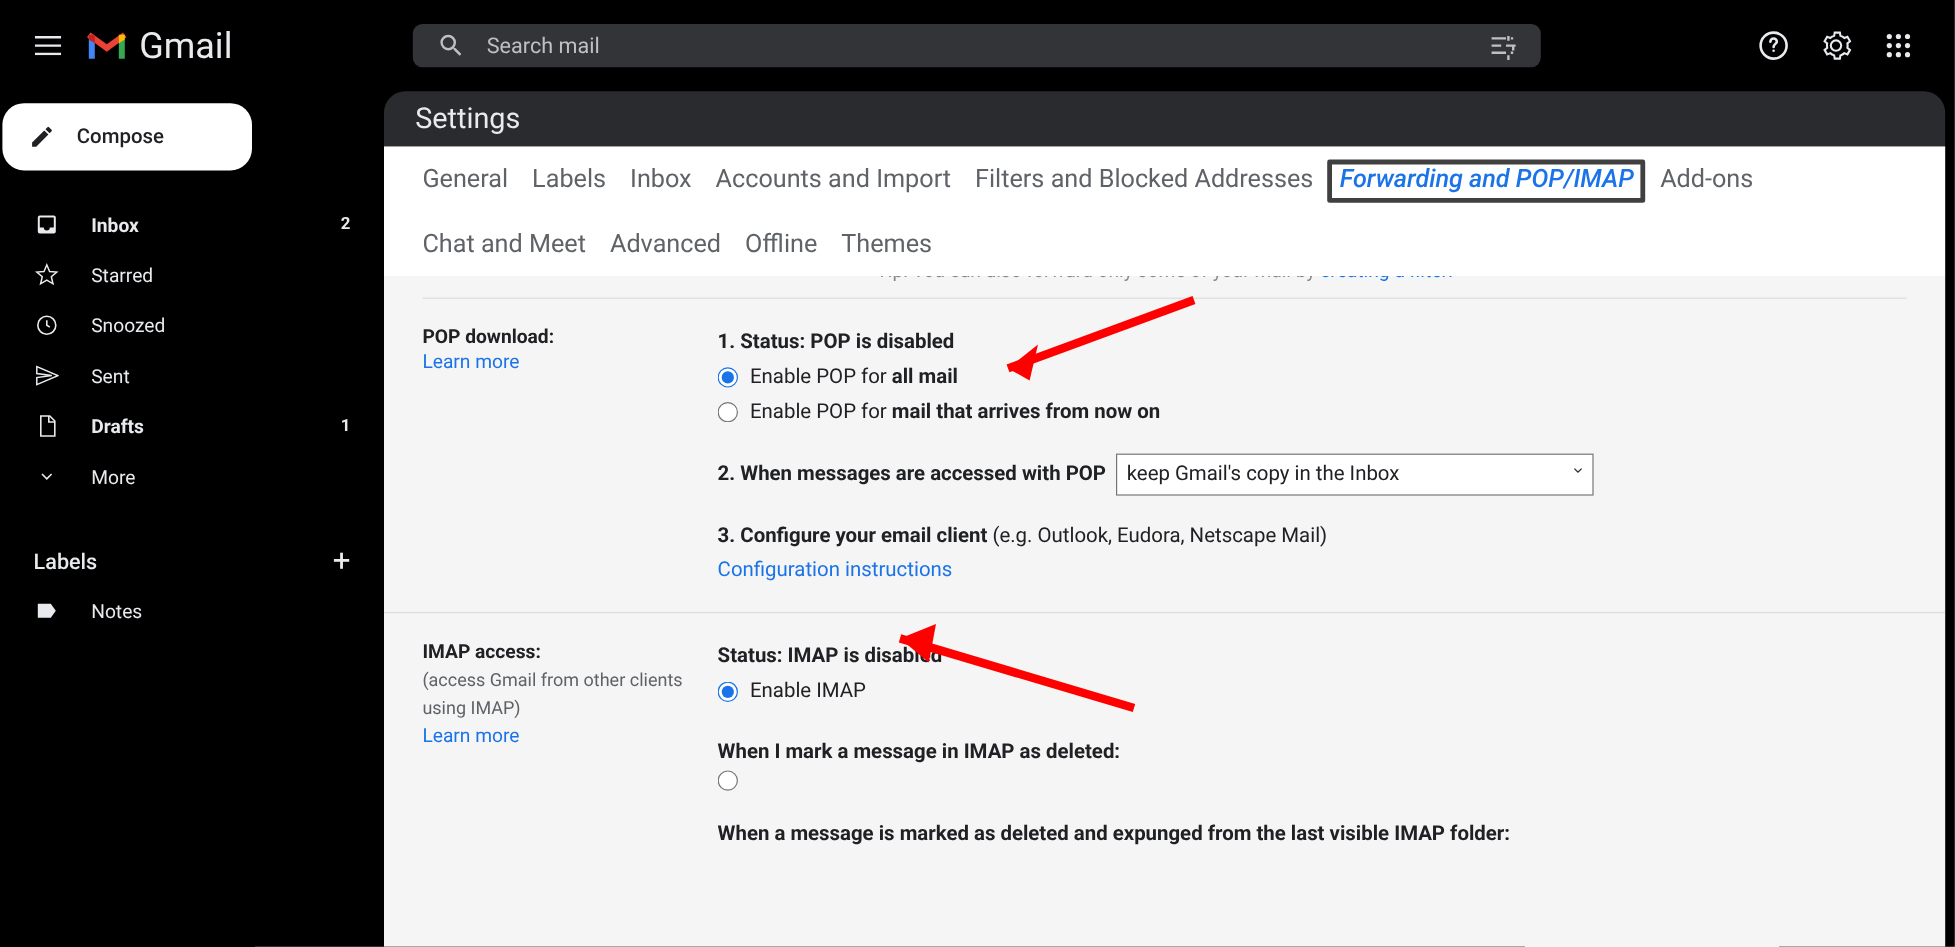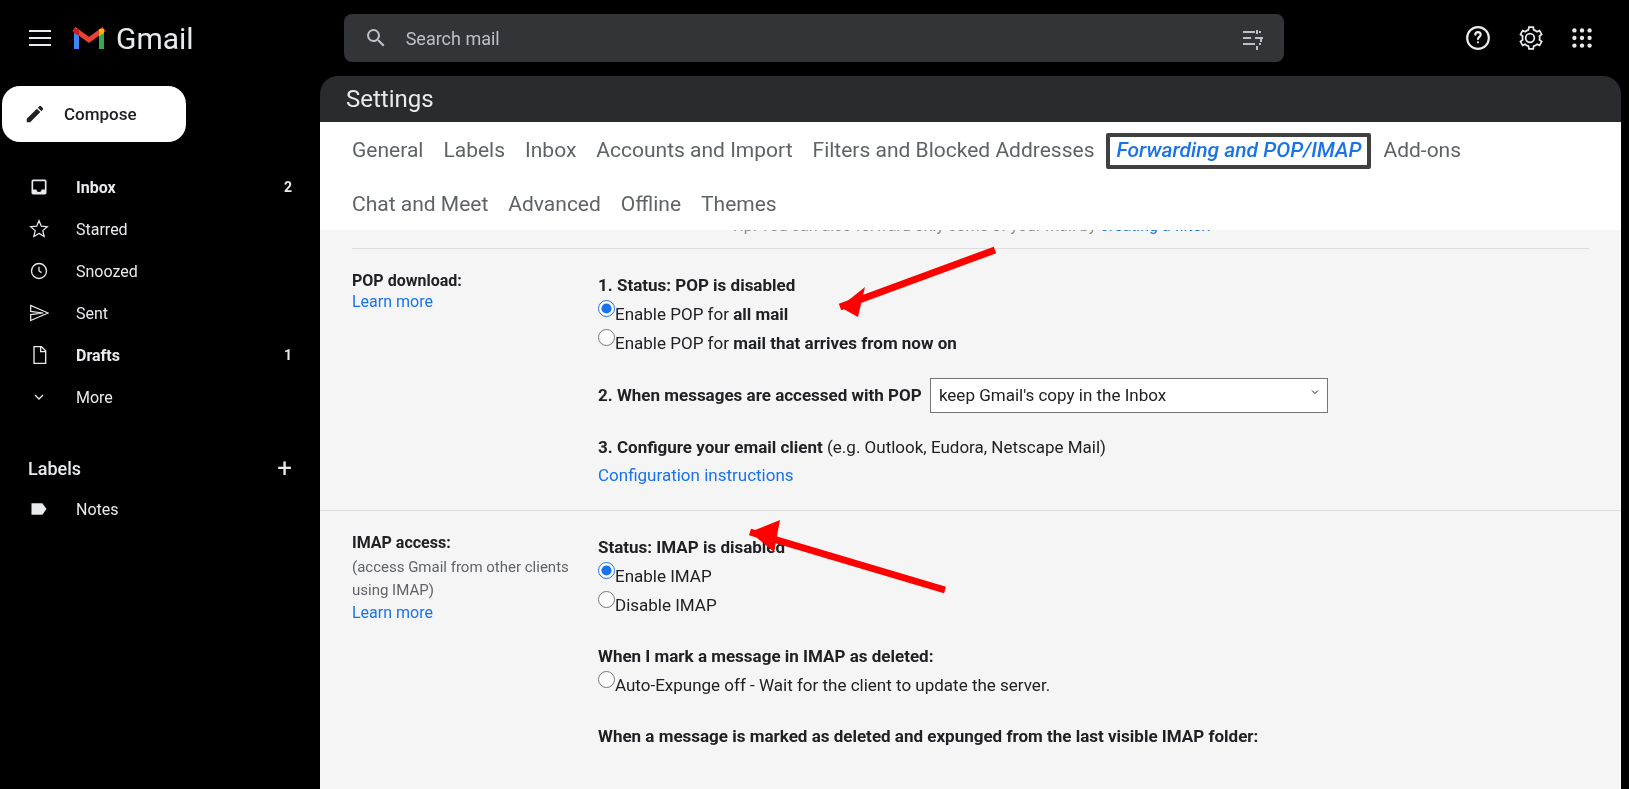--- a/index.html
+++ b/index.html
@@ -2,30 +2,30 @@
 <html><head>
 <meta charset="utf-8">
 <style>
   * { margin: 0; padding: 0; box-sizing: border-box; font-family: 'Google Sans', Roboto, Arial, sans-serif; }
   body { background: #000; color: #e8eaed; width: 1629px; height: 789px; overflow: hidden; }
   .header { display: flex; align-items: center; height: 76px; padding: 0 16px; }
   .menu-icon { width: 48px; height: 48px; display: flex; align-items: center; justify-content: center; cursor: pointer; margin-right: 8px;}
   .gmail-logo { display: flex; align-items: center; gap: 10px; margin-right: 40px; }
   .logo-m { width: 34px; height: 26px; position: relative; }
   .gmail-text { font-size: 30px; color: #e8eaed; font-weight: 400; }
-  .search-bar { flex: 0 0 940px; height: 48px; background: #333438; border-radius: 8px; display: flex; align-items: center; padding: 0 20px; margin-left: 110px;}
+  .search-bar { flex: 0 0 940px; height: 36px; background: #333438; border-radius: 8px; display: flex; align-items: center; padding: 0 20px; margin-left: 110px;}
   .search-icon { width:24px; height:24px; margin-right: 18px; }
   .search-input { flex: 1; background: transparent; border: none; outline: none; color: #bdc1c6; font-size: 18px; }
   .search-input::placeholder { color: #bdc1c6; }
   .filter-icon { width: 24px; height: 24px; }
   .header-right { margin-left: auto; display: flex; align-items: center; gap: 26px; padding-right: 18px;}
   .header-icon { width: 26px; height: 26px; cursor:pointer; }
   .container { display: flex; height: calc(100% - 76px); }
   .sidebar { width: 320px; padding: 10px 10px; flex-shrink: 0; }
-  .compose-btn { background: #fff; color: #202124; border-radius: 18px; height: 56px; width: 184px; display: flex; align-items: center; gap: 18px; padding: 0 22px; font-size: 17px; font-weight: 500; cursor: pointer; margin-left: -8px; margin-bottom: 24px;}
+  .compose-btn { background: #fff; color: #202124; border-radius: 18px; height: 56px; width: 208px; display: flex; align-items: center; gap: 18px; padding: 0 22px; font-size: 17px; font-weight: 500; cursor: pointer; margin-left: -8px; margin-bottom: 24px;}
   .sidebar-item { display: flex; align-items: center; height: 42px; padding: 0 18px; border-radius: 0 21px 21px 0; cursor: pointer; font-size: 16px; color: #e8eaed; }
   .sidebar-item .si-icon { width: 22px; height:22px; margin-right: 26px; display:flex; align-items:center; justify-content:center;}
   .sidebar-item .si-label { flex: 1; }
   .sidebar-item .si-count { font-size: 14px; }
   .sidebar-item.bold { font-weight: 700; }
   .labels-header { display:flex; align-items:center; justify-content: space-between; padding: 0 18px; height: 40px; margin-top: 30px;}
   .labels-header .lbl-title { font-size: 18px; font-weight: 500; }
   .labels-header .plus { font-size: 26px; cursor:pointer; }
   .main { flex: 1; display: flex; flex-direction: column; padding-right: 8px;}
   .settings-banner { background: #2a2b2e; border-radius: 18px 18px 0 0; height: 46px; display:flex; align-items:center; padding: 0 26px; font-size: 24px; font-weight: 400; color: #e8eaed;}
@@ -37,21 +37,21 @@
   .content { background: #f5f5f5; flex: 1; overflow: hidden; color: #202124; padding: 0;}
   .tip-line { text-align: center; padding: 8px 0 10px; font-size: 16px; color: #888; border-bottom: 1px solid #ddd; margin: 0 32px;}
   .tip-line a { color: #1a73e8; }
   .section { display: flex; padding: 22px 32px 20px; border-bottom: 1px solid #ddd; margin: 0;}
   .section-left { width: 246px; flex-shrink: 0; font-size: 16px;}
   .section-left .sec-title { font-weight: 700; color: #202124;}
   .section-left .sec-sub { font-size: 15px; color: #5f6368; margin-top: 4px; line-height: 1.5;}
   .section-left a { color: #1a73e8; text-decoration: none; font-size: 16px; display:inline-block; margin-top: 2px;}
   .section-right { flex: 1; font-size: 17px; color: #202124; line-height: 1.7;}
   .section-right b { font-weight: 700; }
-  .radio-row { display:flex; }
+  .radio-row { display:flex; align-items:center; gap: 10px; }
   .radio-row input[type=radio]{ width:17px; height:17px; accent-color: #1a73e8; }
   .select-box { border: 1px solid #767676; background: #fff; font-size: 17px; padding: 2px 24px 2px 8px; position: relative;}
   .cfg-link { color: #1a73e8; text-decoration: none;}
   .arrow { position: absolute; pointer-events: none; }
   svg { display: block; }
 </style>
 </head>
 <body>
 
 <div class="header">
@@ -254,28 +254,23 @@
           <div class="sec-title">IMAP access:</div>
           <div class="sec-sub">(access Gmail from other clients using IMAP)</div>
           <a href="#">Learn more</a>
         </div>
         <div class="section-right">
           <div><b>Status: IMAP is disabled</b></div>
           <label class="radio-row">
             <input type="radio" name="imap" checked="" style="">
             <span>Enable IMAP</span>
           </label>
-          <label class="radio-row">
-            <input type="radio" name="imap" style="">
-            <span>Disable IMAP</span>
-          </label>
           <div style="margin-top:22px;"><b>When I mark a message in IMAP as deleted:</b></div>
           <label class="radio-row">
             <input type="radio" name="exp" style="">
-            <span>Auto-Expunge off - Wait for the client to update the server.</span>
           </label>
           <div style="margin-top:22px;"><b>When a message is marked as deleted and expunged from the last visible IMAP folder:</b></div>
         </div>
       </div>
 
       <svg class="arrow" style="left:500px; top:15px;" width="200" height="80" viewBox="0 0 200 80">
         <path d="M175 5 L20 62" stroke="#ff0000" stroke-width="7"></path>
         <path d="M20 62 L45 42 L38 72 Z" fill="#ff0000"></path>
       </svg>
       <svg class="arrow" style="left:410px; top:290px;" width="230" height="80" viewBox="0 0 230 80">

